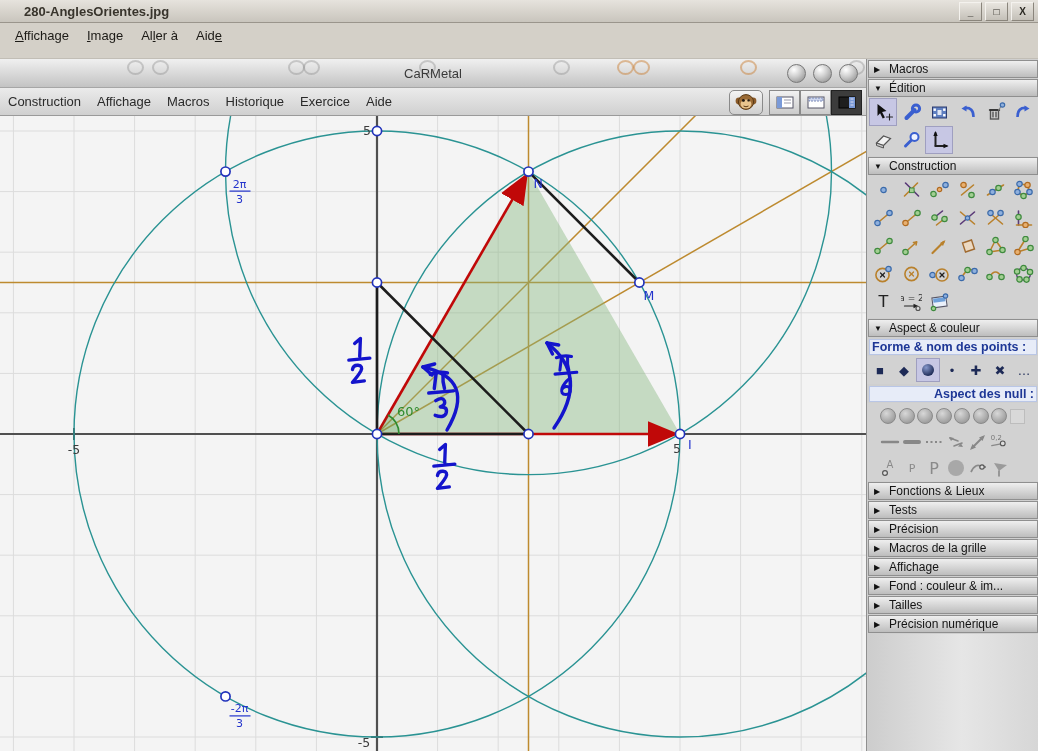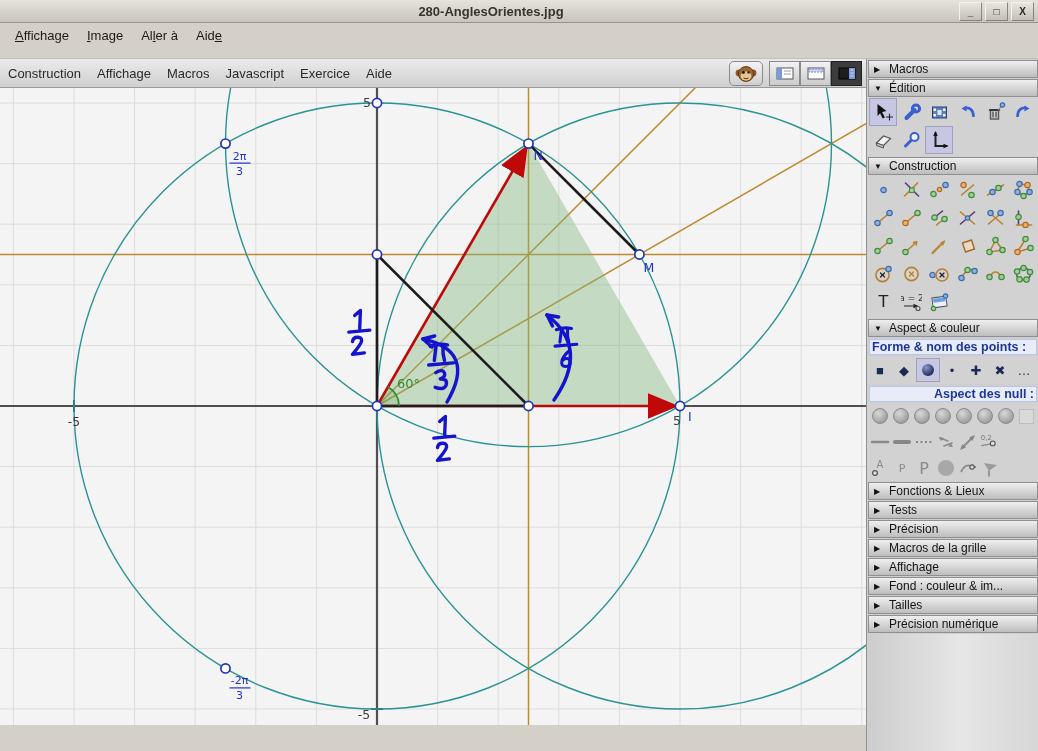--- a/index.html
+++ b/index.html
@@ -1,21 +1,21 @@
 <!DOCTYPE html>
 <html><head>
 <meta charset="utf-8">
 <style>
   html,body{margin:0;padding:0;}
   body{width:1038px;height:751px;position:relative;background:#d4d0c8;
        font-family:"Liberation Sans",sans-serif;overflow:hidden;-webkit-font-smoothing:antialiased;}
   
   .titlebar{height:22px;background:linear-gradient(#e6e3dd,#c9c5bd);border-bottom:1px solid #9a958c;
             position:relative;display:flex;align-items:center;}
-  .titlebar .title{position:absolute;left:0;right:80px;text-align:center;font-weight:bold;
+  .titlebar .title{position:absolute;left:0;right:80px;text-align:left;font-weight:bold;
                    font-size:13px;color:#38342c;padding-left:24px;}
   .win-btns{position:absolute;right:4px;top:2px;display:flex;gap:3px;}
   .win-btn{width:21px;height:17px;background:linear-gradient(#e8e5df,#c4c0b8);
            border:1px solid #8a857c;border-top-color:#f4f2ee;border-left-color:#f4f2ee;
            font-size:10px;font-weight:bold;color:#2c2a24;display:flex;align-items:center;justify-content:center;}
   .menubar{height:24px;display:flex;align-items:center;padding-left:6px;background:#d4d0c8;font-size:13px;color:#1c1a16;}
   .menu-item{padding:2px 9px;}
   .menu-item u{text-decoration:underline;}
   .viewer-strip{height:11px;background:#d4d0c8;border-bottom:1px solid #c2beb6;}
   
@@ -48,21 +48,21 @@
   .tool-row{display:flex;}
   .tool{width:26px;height:26px;display:flex;align-items:center;justify-content:center;border:1px solid transparent;}
   .tool.selected{background:#c7c7e4;border:1px solid #9f9fc0;}
   .blue-label{color:#1e3796;font-weight:bold;background:#e7ecf8;border:1px solid #b9c6e6;
               margin:2px 2px 1px 2px;padding:0 2px;font-size:12.5px;white-space:nowrap;overflow:hidden;}
   .blue-label.center{text-align:right;}
   .shape-row{display:flex;align-items:center;background:#d2d2d2;padding:2px 1px;}
   .shape{width:22px;height:22px;display:flex;align-items:center;justify-content:center;
          color:#1d2a56;font-size:13px;border:1px solid transparent;}
   .shape.selected{background:#c7c7e4;border:1px solid #9f9fc0;}
-  .null-row{display:flex;align-items:flex-end;background:#d2d2d2;padding:2px 2px;}
+  .null-row{display:flex;align-items:flex-end;background:#d2d2d2;padding:2px 12px;}
   .null-cell{width:22px;height:22px;display:flex;align-items:center;justify-content:center;color:#8c8c8c;}
   .gray-circle{width:14px;height:14px;border-radius:50%;background:radial-gradient(circle at 38% 32%,#d8d8d8,#9a9a9a 80%);border:1px solid #8a8a8a;}
   .gray-square{width:13px;height:13px;background:#d9d9d9;border:1px solid #bdbdbd;}
   .sidebar-filler{flex:1;background:linear-gradient(90deg,#cdcdcd,#e6e6e6 55%,#d6d6d6);margin:1px;}
   svg{display:block;}
   text{font-family:"DejaVu Sans","Liberation Sans",sans-serif;}
 </style>
 </head>
 <body>
 
@@ -77,26 +77,44 @@
 <div class="menubar">
     <span class="menu-item"><u>A</u>ffichage</span>
     <span class="menu-item"><u>I</u>mage</span>
     <span class="menu-item">Al<u>l</u>er à</span>
     <span class="menu-item">Aid<u>e</u></span>
   </div>
 <div class="viewer-strip"></div>
 
 <div class="image-area">
   <div class="left-col">
+    <div class="cm-header">
+        <div class="ghost" style="left: 848px;"></div>
+        <div class="ghost or" style="left: 740px;"></div>
+        <div class="ghost or" style="left: 633px;"></div>
+        <div class="ghost or" style="left: 617px;"></div>
+        <div class="ghost" style="left: 553px;"></div>
+        <div class="ghost" style="left: 419px;"></div>
+        <div class="ghost" style="left: 303px;"></div>
+        <div class="ghost" style="left: 288px;"></div>
+        <div class="ghost" style="left: 152px;"></div>
+        <div class="ghost" style="left: 127px;"></div>
+      <div class="cm-title">CaRMetal</div>
+      <div class="mac-btns">
+          <div class="mac-btn"></div>
+          <div class="mac-btn"></div>
+          <div class="mac-btn"></div>
+        </div>
+    </div>
     <div class="cm-menubar">
       <span id="cm-menu-items" style="display:flex">
           <span class="cm-menu-item">Construction</span>
           <span class="cm-menu-item">Affichage</span>
           <span class="cm-menu-item">Macros</span>
-          <span class="cm-menu-item">Javascript</span>
+          <span class="cm-menu-item">Historique</span>
           <span class="cm-menu-item">Exercice</span>
           <span class="cm-menu-item">Aide</span>
         </span>
       <span class="cm-toolbtns">
           <div class="monkey-btn">
             <svg width="22" height="18" viewBox="0 0 22 18">
               <circle cx="4" cy="8" r="3.4" fill="#8a5a2a"></circle>
               <circle cx="18" cy="8" r="3.4" fill="#8a5a2a"></circle>
               <ellipse cx="11" cy="9" rx="7.6" ry="7.4" fill="#9a6a34" stroke="#5a3a16"></ellipse>
               <ellipse cx="11" cy="11" rx="5.4" ry="4.6" fill="#e8c48e"></ellipse>

